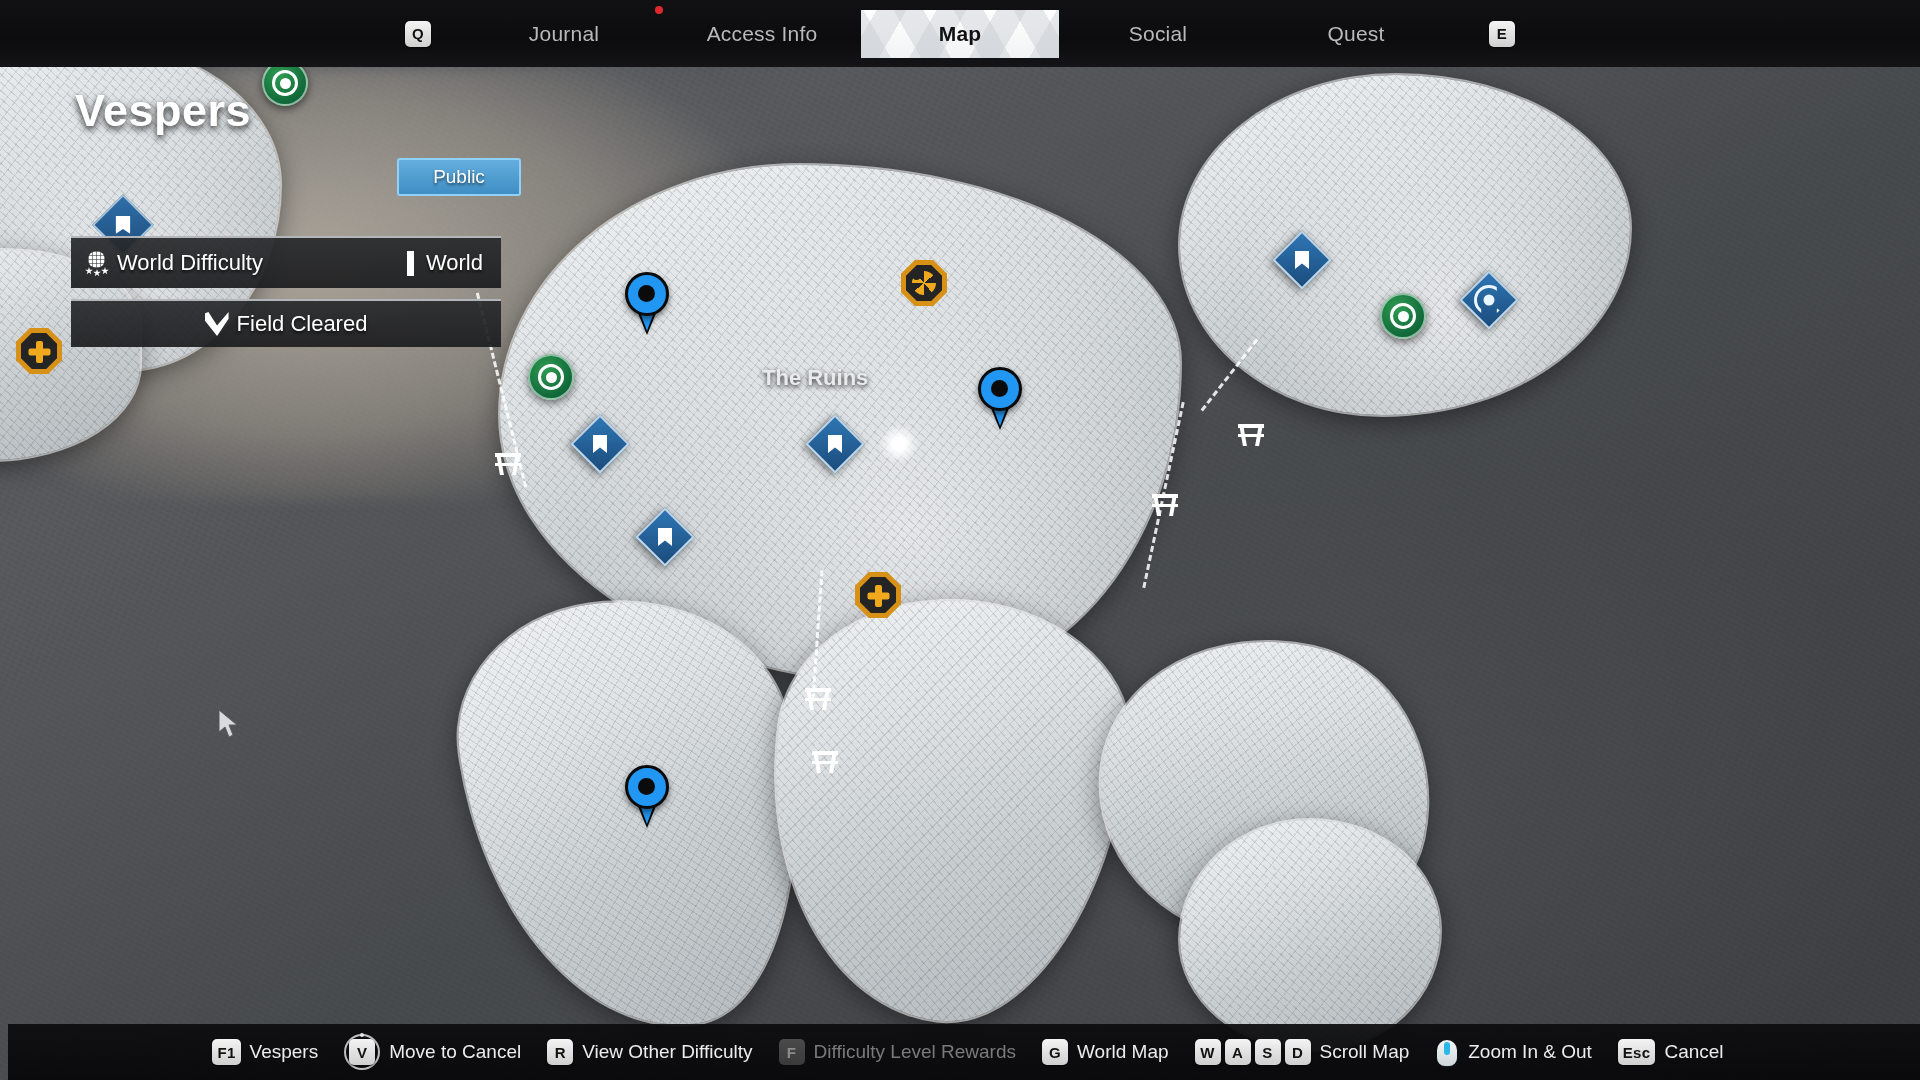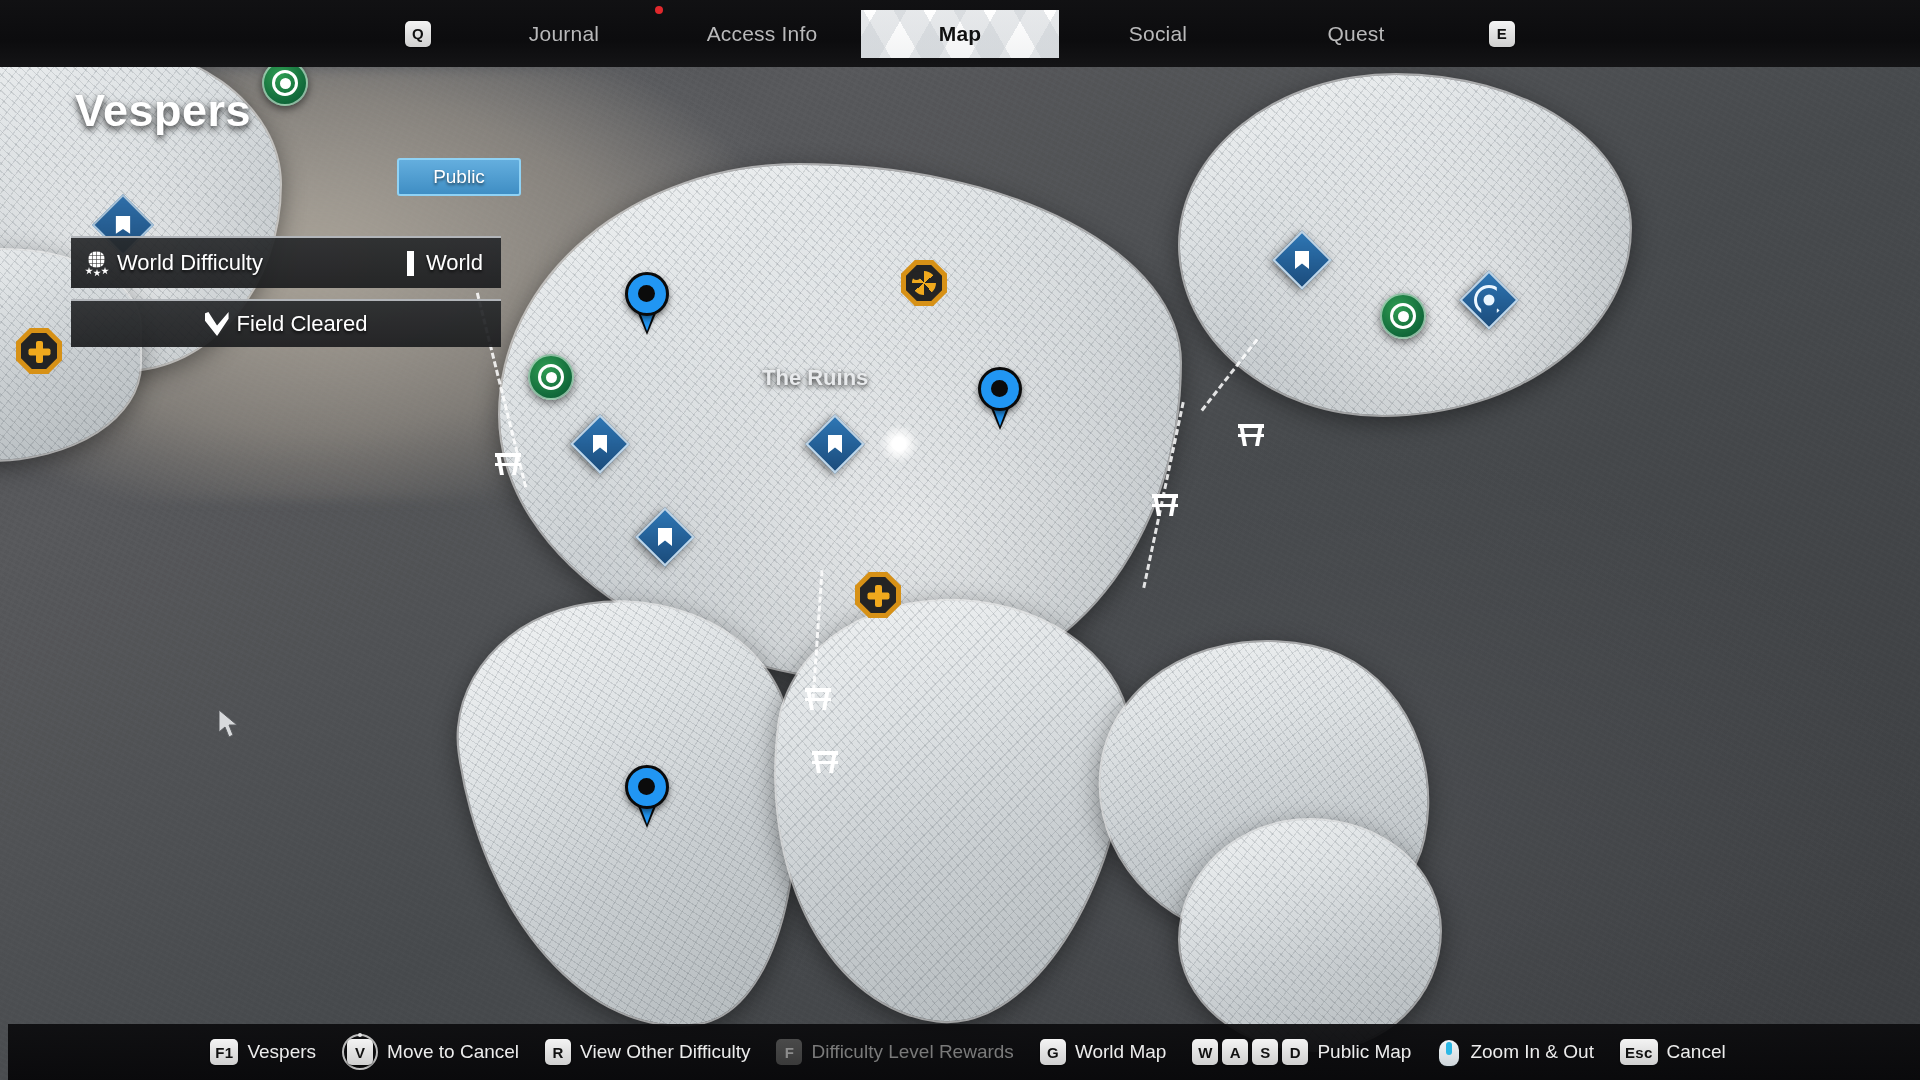--- a/index.html
+++ b/index.html
@@ -416,21 +416,21 @@
       <span>World Map</span>
     </div>
 
     <div class="hint">
       <span class="wasd">
         <span class="keycap">W</span>
         <span class="keycap">A</span>
         <span class="keycap">S</span>
         <span class="keycap">D</span>
       </span>
-      <span>Public Map</span>
+      <span>Scroll Map</span>
     </div>
 
     <div class="hint">
       <span id="mouse-icon">
         <span class="glow"></span>
           <span class="shell"></span>
           <span class="wheel"></span>
       </span>
       <span>Zoom In &amp; Out</span>
     </div>

